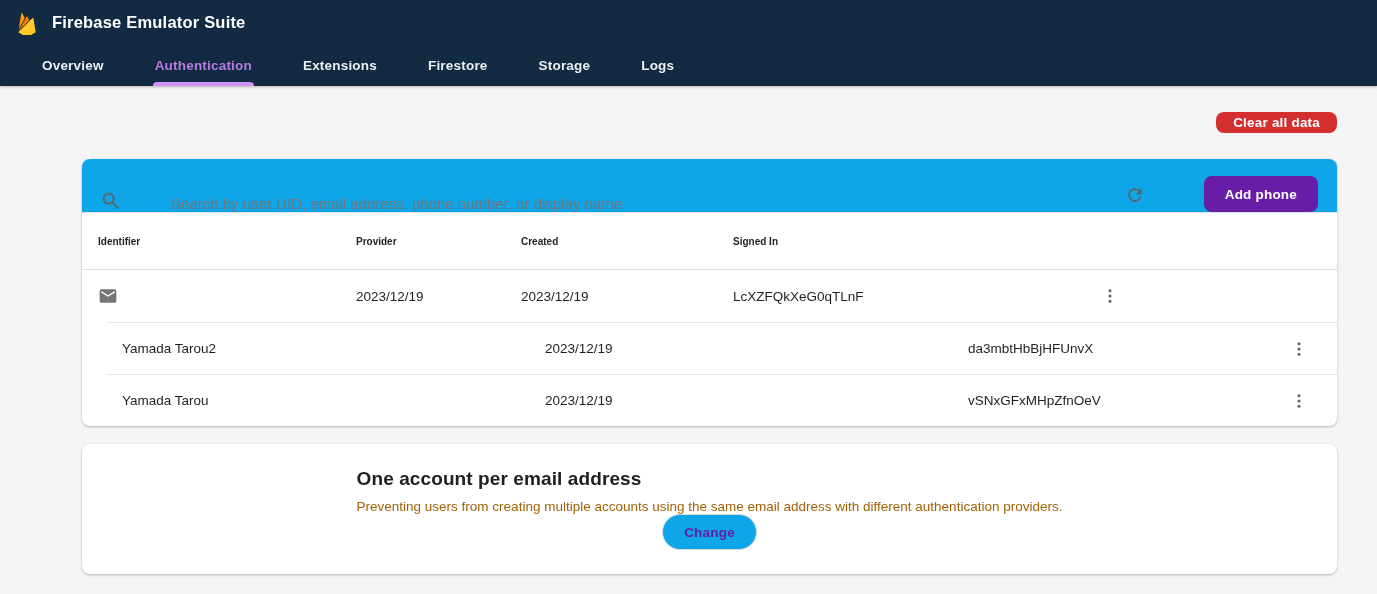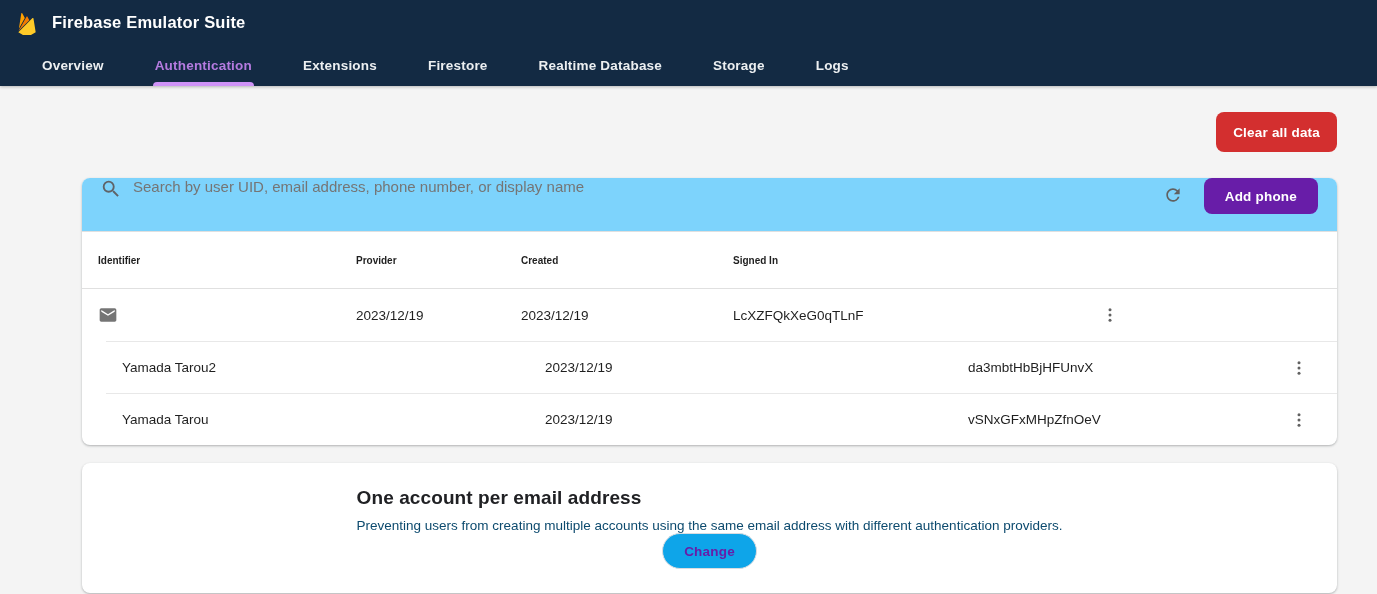--- a/index.html
+++ b/index.html
@@ -46,36 +46,37 @@
     display: flex; justify-content: flex-end;
     padding: 26px 40px 0 0;
   }
   .btn {
     border: none; cursor: pointer;
     font-family: "Liberation Sans", sans-serif;
     font-size: 13.5px; font-weight: bold; letter-spacing: .2px;
   }
   .btn-danger {
     background: #d32f2f; color: #fff;
-    height: 40px; padding: 0 17px; border-radius: 8px;
+    height: 21px; padding: 0 17px; border-radius: 8px;
   }
 
   
   .card {
     background: #fff; border-radius: 8px;
     box-shadow: 0 1px 2px rgba(60,64,67,.25), 0 1px 3px rgba(60,64,67,.12);
     overflow: hidden;
   }
   .users-card { margin: 26px 40px 0 82px; }
 
   .search-row {
-    display: flex; align-items: flex-start;
-    height: 54px; background: #7dd3fc;
+    display: flex; align-items: flex-end;
+    height: 54px; background: #0ea5e9;
     border-bottom: 1px solid #e0e0e0;
     padding: 0 19px 0 18px;
+    gap: 38px;
   }
   .search-icon { width: 22px; height: 22px; flex: none; }
   .search-input {
     flex: 1; border: none; outline: none; background: transparent;
     font-family: "Liberation Sans", sans-serif;
     font-size: 15px; color: #3c4043; margin-left: 11px;
   }
   .search-input::placeholder { color: #757575; opacity: 1; }
   .icon-btn {
     background: none; border: none; cursor: pointer;
@@ -104,21 +105,21 @@
   .settings-card {
     margin: 18px 40px 19px 82px;
     display: flex; align-items: center;
     min-height: 118px; padding: 24px; flex-direction: column;
   }
   .settings-text { flex: 1; }
   .settings-title {
     font-size: 19px; font-weight: bold; color: #202124; letter-spacing: .1px;
     margin-bottom: 9px;
   }
-  .settings-desc { font-size: 13.5px; color: #0c4a6e; }
+  .settings-desc { font-size: 13.5px; color: #a16207; }
   .btn-outline {
     background: #0ea5e9; color: #681da8;
     border: 1px solid #dadce0; border-radius: 18px;
     height: 36px; padding: 0 21px; flex: none;
   }
 </style>
 </head>
 <body>
 
 <header class="app-header">
@@ -128,21 +129,20 @@
       <path fill="#F57C00" d="M14.3 9.147l-1.82-3.482a.542.542 0 0 0-.96 0L3.53 19.984z"></path>
       <path fill="#FFCA28" d="M20.684 21.364l-2.25-14a.54.54 0 0 0-.919-.295L3.316 21.365l7.856 4.427a1.621 1.621 0 0 0 1.588 0z"></path>
     </svg>
     <span class="app-title">Firebase Emulator Suite</span>
   </div>
   <nav class="nav-row">
     <div class="nav-tab">Overview</div>
     <div class="nav-tab active">Authentication</div>
     <div class="nav-tab">Extensions</div>
     <div class="nav-tab">Firestore</div>
-    <div class="nav-tab">Realtime Database</div>
     <div class="nav-tab">Storage</div>
     <div class="nav-tab">Logs</div>
   </nav>
 </header>
 
 <div class="toolbar">
   <button class="btn btn-danger">Clear all data</button>
 </div>
 
 <section class="card users-card">

